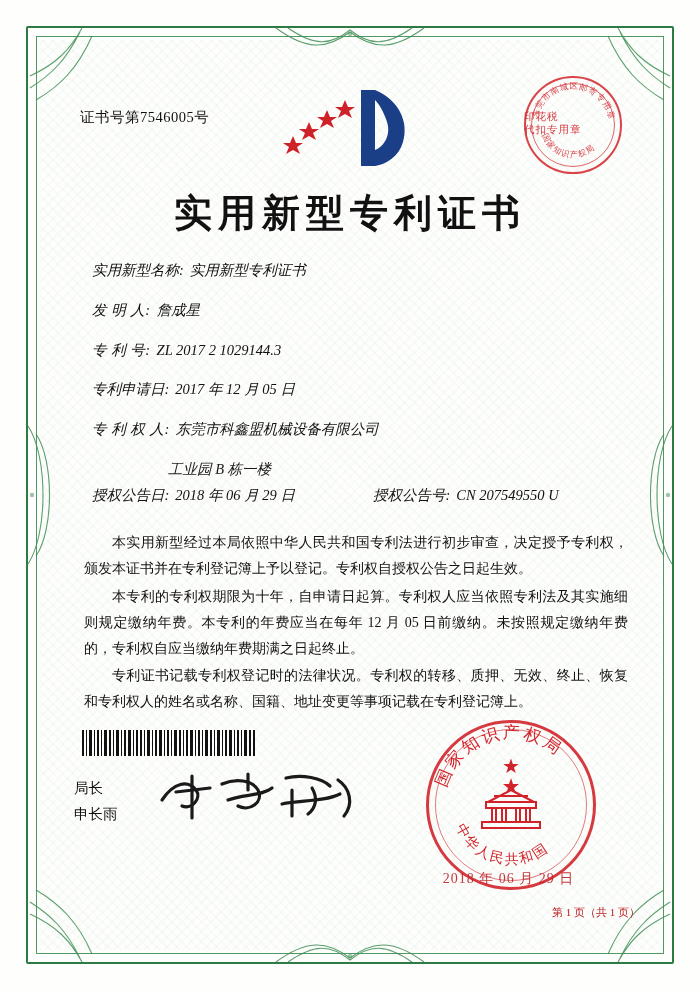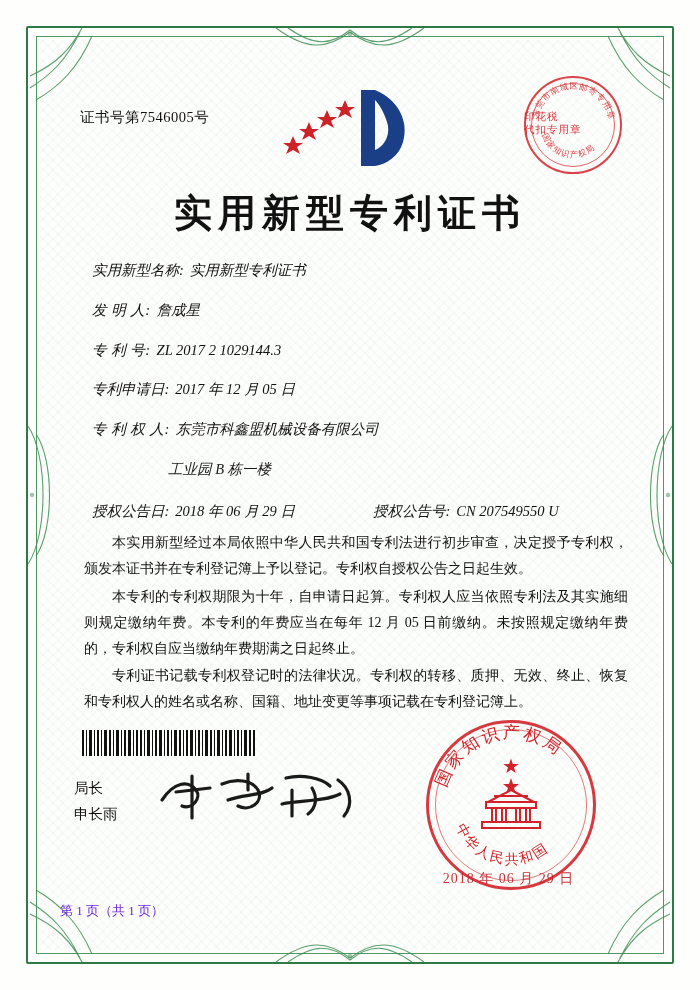--- a/index.html
+++ b/index.html
@@ -276,23 +276,23 @@
     color: #c0272d;
     font-size: 14px;
     letter-spacing: 1px;
     opacity: .92;
   }
 
   .page-no {
     position: absolute;
     left: 0; right: 0;
     bottom: 10px;
-    text-align: left;
-    font-size: 13px;
-    color: #6d28d9;
+    text-align: right;
+    font-size: 11px;
+    color: #b91c1c;
   }
 </style>
 </head>
 <body>
 
 <div class="page">
 
   <div class="bg-tint"></div>
 
   <div class="frame-outer"></div>
@@ -397,21 +397,21 @@
         <span class="fvalue">2017 年 12 月 05 日</span>
       </div>
 
       <div class="frow">
         <span class="flabel spaced">专 利 权 人:</span>
         <span class="fvalue">东莞市科鑫盟机械设备有限公司</span>
       </div>
 
       <div class="addr-cont">工业园 B 栋一楼</div>
 
-      <div class="frow pair" style="margin-top:20px;">
+      <div class="frow pair" style="margin-top:4px;">
         <span class="flabel">授权公告日:</span>
         <span class="fvalue">2018 年 06 月 29 日</span>
         <span class="pair-right">
           <span class="flabel">授权公告号:</span>
           <span class="fvalue">CN 207549550 U</span>
         </span>
       </div>
 
     </div>
 

